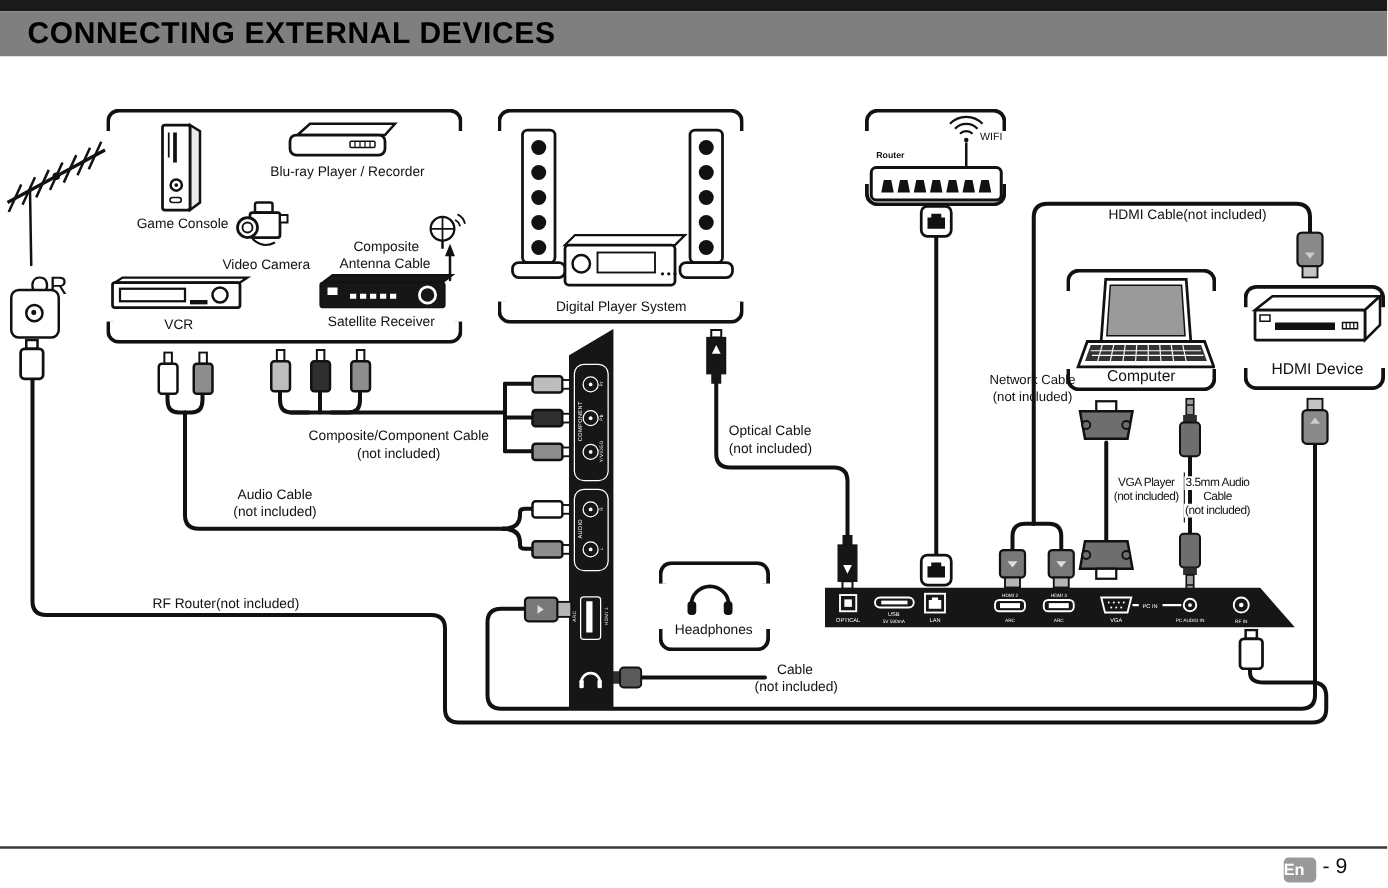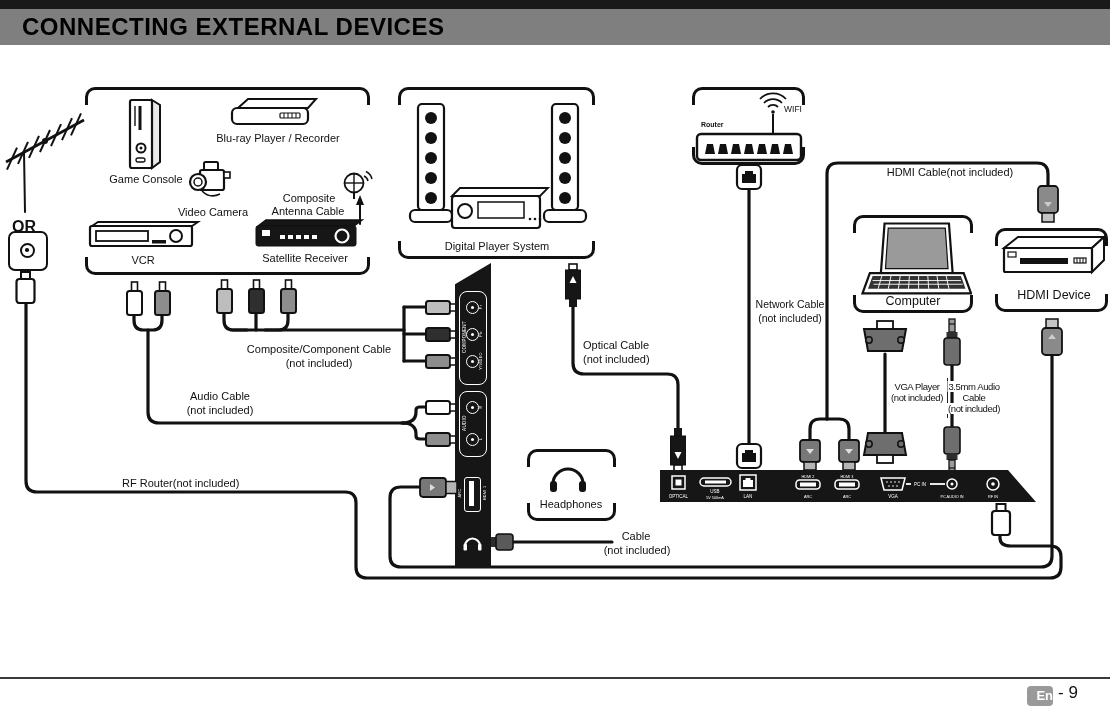--- a/index.html
+++ b/index.html
@@ -4,21 +4,21 @@
 <style>
   html,body{margin:0;padding:0;}
   body{font-family:"Liberation Sans",sans-serif;background:#fff;}
   .page{position:relative;width:1110px;height:710px;background:#fff;overflow:hidden;}
   .abs{position:absolute;}
   .top-strip{position:absolute;left:0;top:0;width:1110px;height:9px;background:#1a1a1a;}
   .header-bar{position:absolute;left:0;top:9px;width:1110px;height:36px;background:#7f7f7f;}
   .title{position:absolute;left:22px;top:4px;font-size:24px;font-weight:bold;color:#000000;letter-spacing:.5px;white-space:nowrap;}
   .lbl{position:absolute;font-size:11px;color:#111;white-space:nowrap;}
   .ctr{transform:translateX(-50%);}
-  .lbl.sm{font-size:10.5px;}
+  .lbl.sm{font-size:10.5px;margin-left:36px;}
   .lbl.cond{font-size:9.5px;letter-spacing:-.4px;background:#fff;padding:0 1px;}
   .lbl.big{font-size:12.5px;}
   .bkt{position:absolute;pointer-events:none;}
   .bkt::before{content:"";position:absolute;left:0;right:0;top:0;height:15px;border:3.4px solid #111;border-bottom:none;border-radius:10px 10px 0 0;}
   .bkt::after{content:"";position:absolute;left:0;right:0;bottom:0;height:15px;border:3.4px solid #111;border-top:none;border-radius:0 0 10px 10px;}
   .wires{position:absolute;left:0;top:0;pointer-events:none;}
   .wires path{fill:none;stroke:#111;stroke-width:3.2;stroke-linecap:round;stroke-linejoin:round;}
   .wires path.thin{stroke-width:2;}
   .strip{position:absolute;left:455px;top:263px;width:36px;height:305px;background:#161616;clip-path:polygon(0 7%,100% 0,100% 100%,0 100%);}
   .sp-box{position:absolute;border:1.5px solid #fff;border-radius:8px;}
@@ -26,21 +26,21 @@
   .jack i{position:absolute;left:3.5px;top:3.5px;width:3px;height:3px;background:#fff;border-radius:50%;}
   .vlabel{position:absolute;color:#fff;font-size:4.5px;white-space:nowrap;transform:translate(-50%,-50%) rotate(-90deg);letter-spacing:.3px;}
   .vlabel.tiny{font-size:3.8px;}
   .sp-hdmi{position:absolute;left:9px;top:214px;width:15px;height:33px;border:1.5px solid #fff;border-radius:3px;}
   .sp-hdmi i{position:absolute;left:3.5px;top:3px;width:5px;height:25px;background:#fff;display:block;}
   .socket{position:absolute;left:8px;top:231px;width:36px;height:36px;border:2.5px solid #111;border-radius:7px;background:#fff;}
   .socket .ring{position:absolute;left:10px;top:10px;width:11px;height:11px;border:2px solid #111;border-radius:50%;}
   .socket .dot{position:absolute;left:15px;top:15px;width:3.5px;height:3.5px;background:#111;border-radius:50%;}
   .divider-v{position:absolute;left:947px;top:378px;width:1px;height:40px;background:#222;}
   .footer-line{position:absolute;left:0;top:677px;width:1110px;height:1.6px;background:#3a3a3a;}
-  .lang-badge{position:absolute;left:1027px;top:686px;width:26px;height:20px;background:#999;border-radius:4px;color:#fff;font-size:13px;font-weight:bold;text-align:right;line-height:20px;}
+  .lang-badge{position:absolute;left:1027px;top:686px;width:26px;height:20px;background:#999;border-radius:4px;color:#fff;font-size:13px;font-weight:bold;text-align:left;line-height:20px;}
   .page-num{position:absolute;left:1058px;top:683px;font-size:17px;color:#111;}
   .pt{fill:#fff;font-size:4.5px;text-anchor:middle;font-family:"Liberation Sans",sans-serif;}
   .pt2{fill:#fff;font-size:3.8px;text-anchor:middle;font-family:"Liberation Sans",sans-serif;}
 </style>
 </head>
 <body>
 
 <div class="page">
 
   <div class="top-strip"></div>
@@ -87,21 +87,21 @@
     <line x1="6" y1="52" x2="84" y2="10" stroke="#111" stroke-width="2.6"></line>
     <line x1="17" y1="37.6" x2="7" y2="59.6" stroke="#111" stroke-width="2"></line>
     <line x1="28" y1="31.8" x2="18" y2="53.8" stroke="#111" stroke-width="2"></line>
     <line x1="39" y1="25.9" x2="29" y2="47.9" stroke="#111" stroke-width="2"></line>
     <line x1="50" y1="20" x2="40" y2="42" stroke="#111" stroke-width="2"></line>
     <line x1="61" y1="14.1" x2="51" y2="36.1" stroke="#111" stroke-width="2"></line>
     <line x1="72" y1="8.2" x2="62" y2="30.2" stroke="#111" stroke-width="2"></line>
     <line x1="81" y1="3.4" x2="71" y2="25.4" stroke="#111" stroke-width="2"></line>
     <circle cx="45" cy="31" r="3" fill="#111"></circle>
   </svg>
-  <div class="lbl" style="left:12px;top:218px;font-size:16px;font-weight:bold">OR</div>
+  <div class="lbl" style="left:24px;top:218px;font-size:20px;font-weight:normal">OR</div>
   <div class="socket">
       <span class="ring"></span>
       <span class="dot"></span>
     </div>
   <svg class="abs" style="left:13px;top:271px" width="26" height="34" viewBox="0 0 26 34">
     <rect x="8" y="1" width="9" height="7" fill="#fff" stroke="#111" stroke-width="2"></rect>
     <rect x="3.5" y="8" width="18" height="24" rx="3" fill="#fff" stroke="#111" stroke-width="2.2"></rect>
   </svg>
 
   <svg class="abs" style="left:118px;top:92px" width="50" height="85" viewBox="0 0 50 85">

